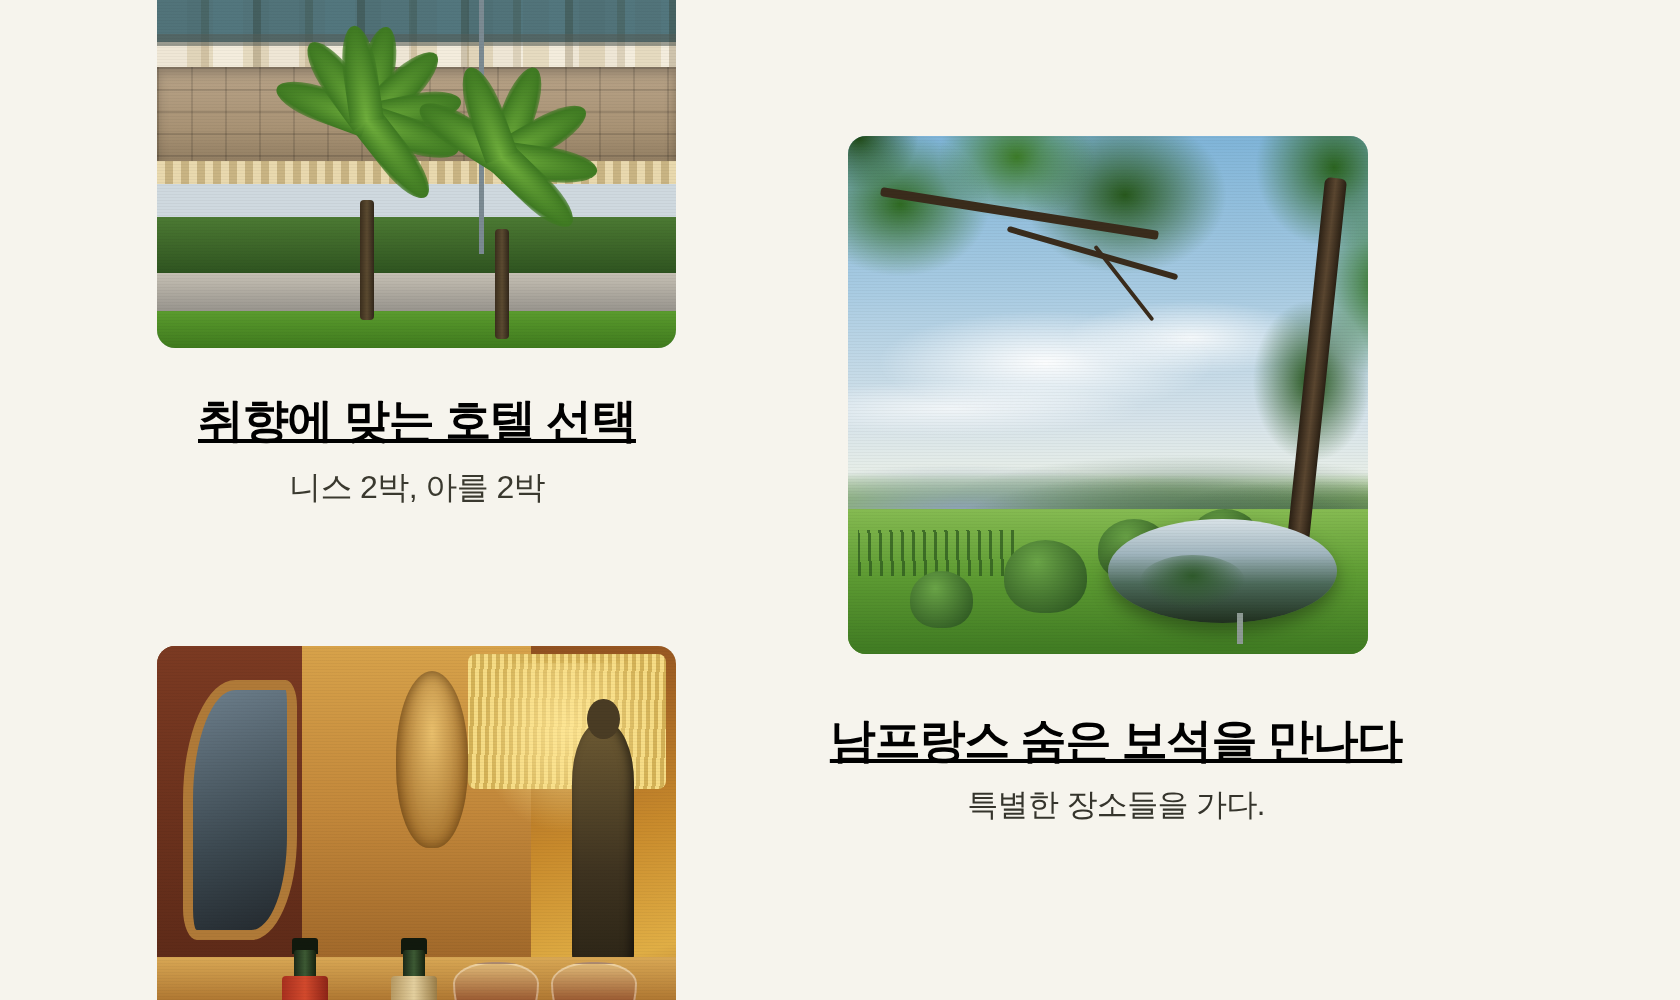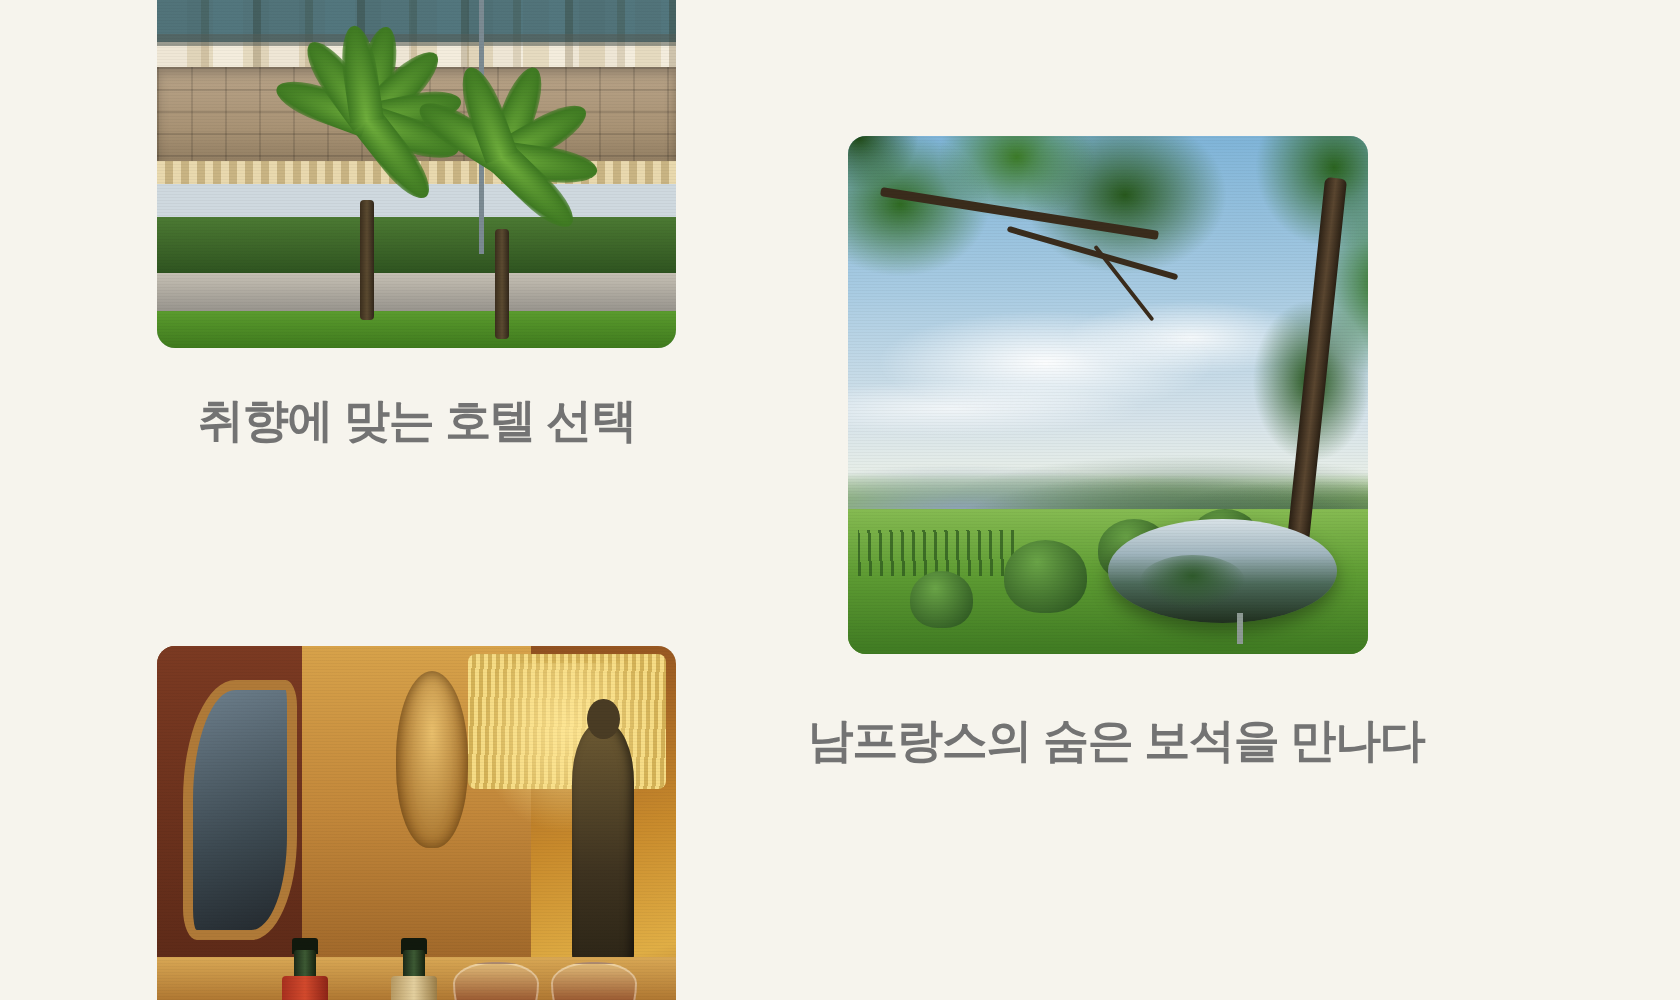--- a/index.html
+++ b/index.html
@@ -39,23 +39,24 @@
     overflow:hidden;
   }
 
   
   .text-block { position:absolute; text-align:center; }
 
   .headline {
     font-size:46px;
     font-weight:bold;
     letter-spacing:-1.2px;
-    color:#737373;
+    color:#000000;
     line-height:1.22;
     white-space:nowrap;
+    text-decoration:underline;
   }
 
   .subline {
     font-size:32px;
     font-weight:400;
     color:#3A392F;
     line-height:1.45;
     letter-spacing:-0.6px;
     margin-top:16px;
     white-space:nowrap;
@@ -370,20 +371,21 @@
         <div class="frond" style="transform:rotate(250deg);"></div>
         <div class="trunk"></div>
       </div>
 
       <div class="photo-grain"></div>
     </div>
   </div>
 
   <div class="text-block" id="block-hotel">
     <div class="headline">취향에 맞는 호텔 선택</div>
+    <div class="subline">니스 2박, 아를 2박</div>
   </div>
 
   <div class="figure" id="card-landscape">
     <div class="photo ph-land">
       <div class="clouds"></div>
       <div class="hills-far"></div>
       <div class="hills-near"></div>
       <div class="meadow"></div>
       <div class="vineyard"></div>
 
@@ -400,22 +402,23 @@
       <div class="trunk-r"></div>
 
       <div class="mirror"></div>
       <div class="mirror-stem"></div>
 
       <div class="photo-grain"></div>
     </div>
   </div>
 
   <div class="text-block" id="block-feature">
-    <div class="headline">남프랑스의 숨은 보석을 만나다</div>
+    <div class="headline">남프랑스 숨은 보석을 만나다</div>
     <div class="body-copy">
+      <div>특별한 장소들을 가다.</div>
     </div>
   </div>
 
   <div class="figure" id="card-winebar">
     <div class="photo ph-bar">
       <div class="panel-left"></div>
       <div class="mirror-frame"></div>
       <div class="wood-wall"></div>
       <div class="carving"></div>
       <div class="lamp-shade"></div>

